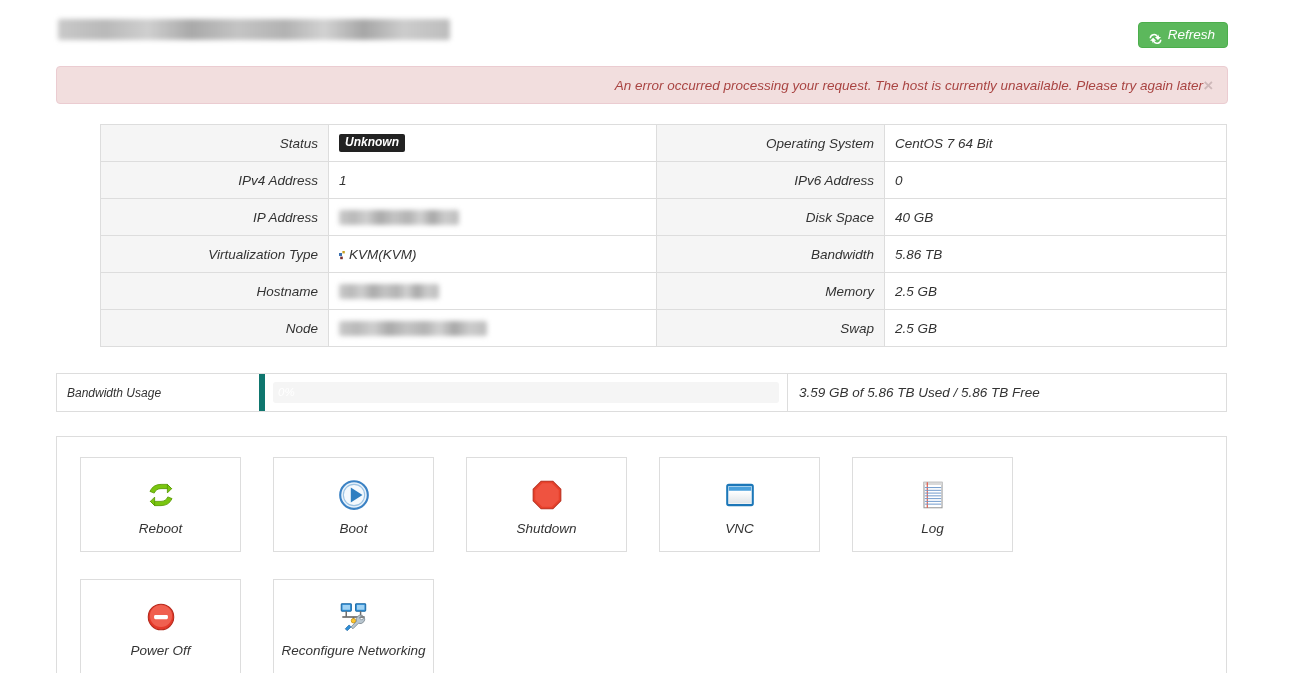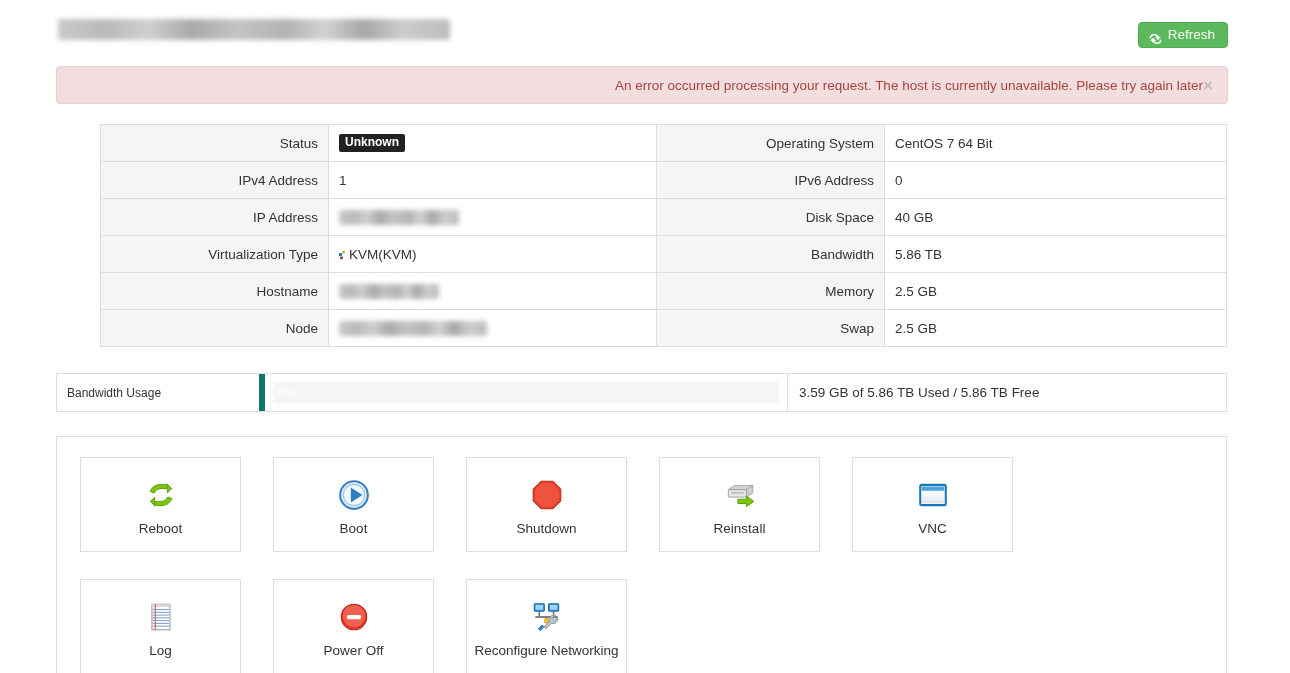--- a/index.html
+++ b/index.html
@@ -4,21 +4,21 @@
 <style>
   * { box-sizing: border-box; }
   html, body {
     margin: 0; padding: 0;
     width: 1290px; height: 673px;
     background: #ffffff;
     font-family: "Liberation Sans", sans-serif;
     color: #333333;
     overflow: hidden;
   }
-  .page { position: relative; width: 1244px; height: 673px; }
+  .page { position: relative; width: 1244px; height: 673px; font-style: italic; }
 
   
   .header {
     position: absolute; left: 56px; top: 14px;
     width: 1172px; height: 44px;
   }
   .page-title {
     position: absolute; left: 0; top: 2px;
     font-size: 25px; font-weight: 400; color: #333;
     letter-spacing: .2px; white-space: nowrap;
@@ -278,32 +278,20 @@
           <div class="action-label">Boot</div>
         </div>
         <div class="action-tile">
           <div class="action-icon">
             <svg width="34" height="34" viewBox="0 0 32 32">
       <polygon points="10.5,3 21.5,3 29,10.5 29,21.5 21.5,29 10.5,29 3,21.5 3,10.5" fill="#e8402a" stroke="#b92d1c" stroke-width="1"></polygon>
       <polygon points="11.5,5 20.5,5 27,11.5 27,20.5 20.5,27 11.5,27 5,20.5 5,11.5" fill="#ef5340" stroke="none"></polygon>
             </svg>
           </div>
           <div class="action-label">Shutdown</div>
-        </div>
-        <div class="action-tile">
-          <div class="action-icon">
-            <svg width="34" height="34" viewBox="0 0 32 32">
-      <path d="M5 11 L11 7 L28 7 L22 11 Z" fill="#d4d4d4" stroke="#9c9c9c" stroke-width="0.8"></path>
-      <rect x="5" y="11" width="17" height="7" rx="1" fill="#e6e6e6" stroke="#9c9c9c" stroke-width="0.8"></rect>
-      <rect x="7.5" y="13" width="12" height="2" fill="#c2c2c2"></rect>
-      <path d="M22 11 L28 7 L28 14 L22 18 Z" fill="#cfcfcf" stroke="#9c9c9c" stroke-width="0.8"></path>
-      <path d="M14 20 L22 20 L22 17 L29 22 L22 27 L22 24 L14 24 Z" fill="#7ac60f" stroke="#5a9a06" stroke-width="0.9"></path>
-            </svg>
-          </div>
-          <div class="action-label">Reinstall</div>
         </div>
         <div class="action-tile">
           <div class="action-icon">
             <svg width="34" height="34" viewBox="0 0 32 32">
       <rect x="4" y="6.5" width="24" height="19" rx="1.5" fill="#ffffff" stroke="#1c77b8" stroke-width="2"></rect>
       <rect x="5.5" y="8" width="21" height="4" fill="#49a0dc"></rect>
       <rect x="5.5" y="12.5" width="21" height="11.5" fill="url(#vncg)"></rect>
       <defs>
                 <linearGradient id="vncg" x1="0" y1="0" x2="0" y2="1">
         <stop offset="0" stop-color="#ffffff"></stop>

